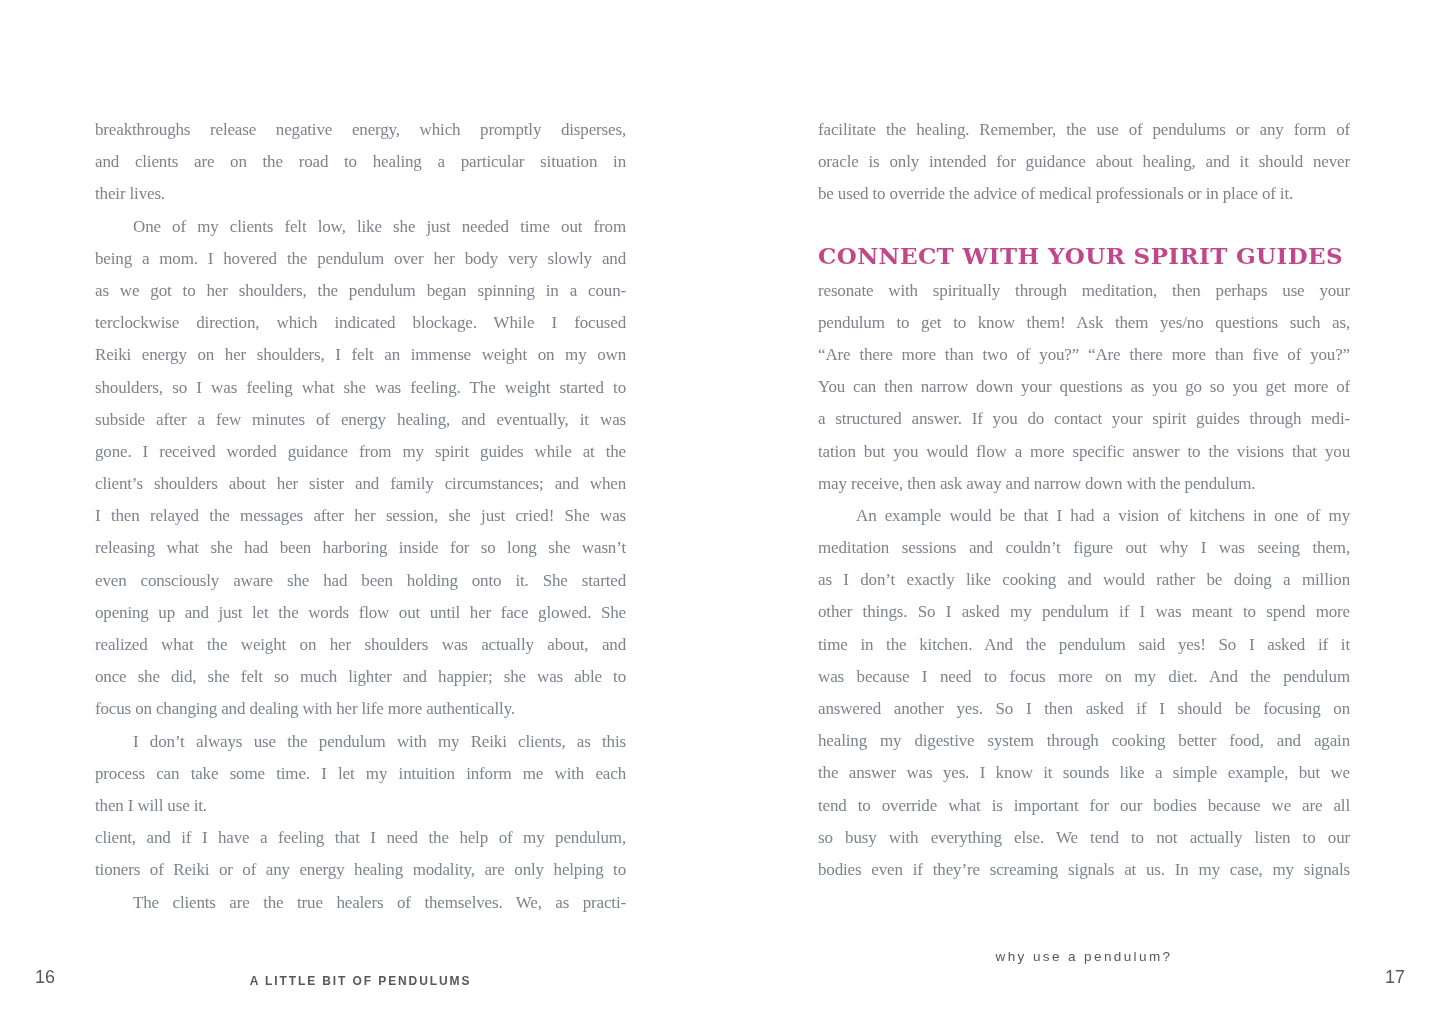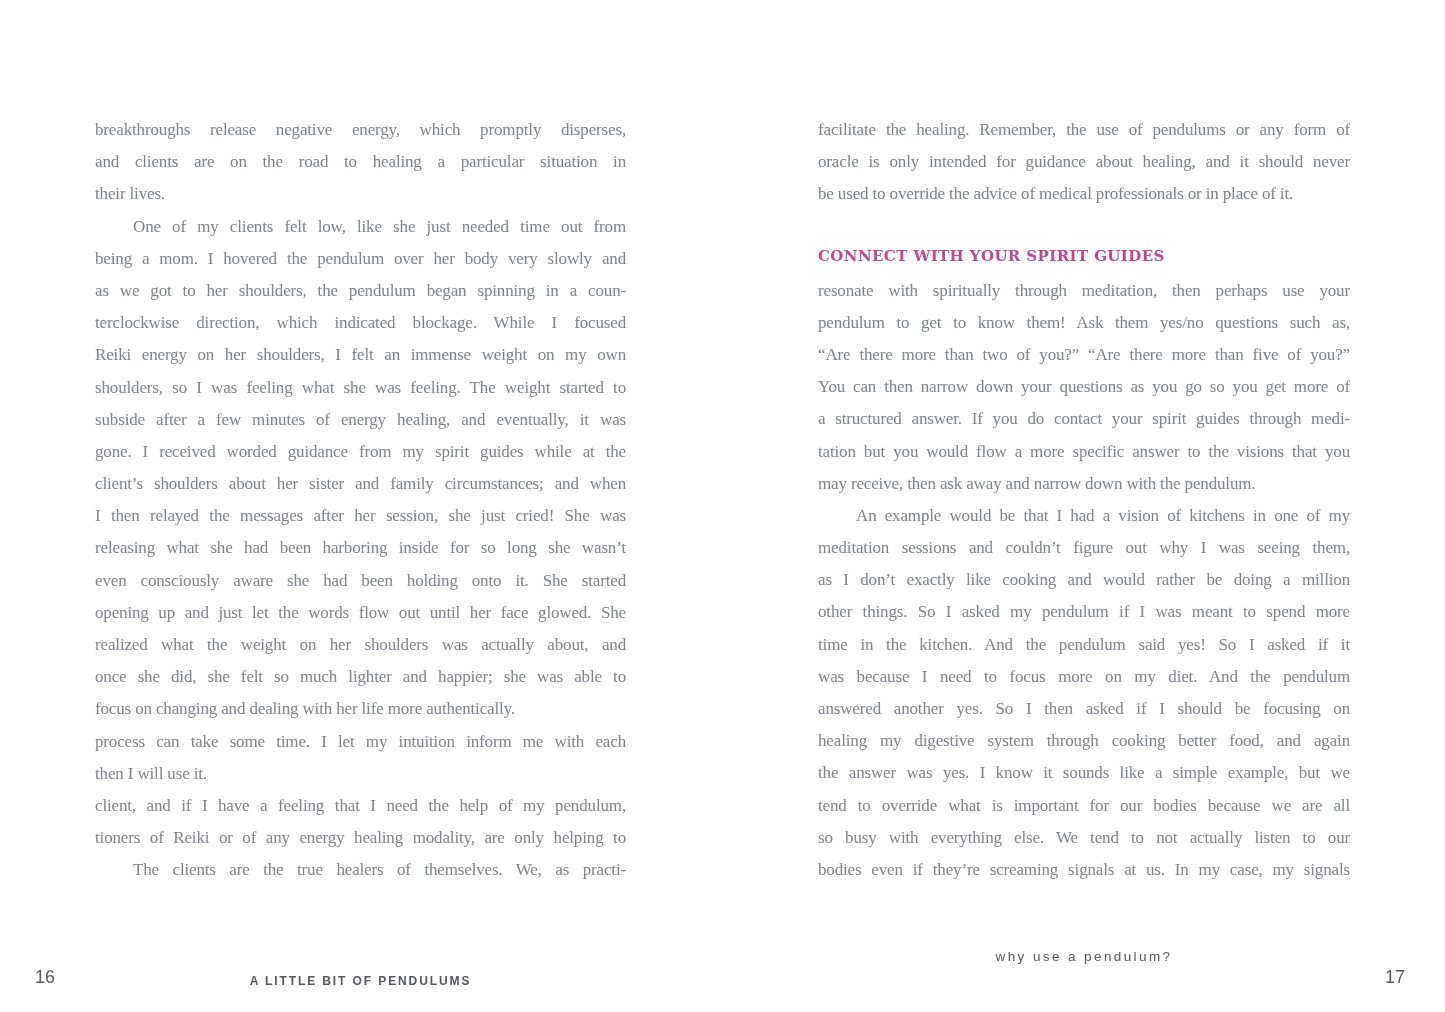--- a/index.html
+++ b/index.html
@@ -36,21 +36,21 @@
     height:32.2px;
     overflow:hidden;
     white-space:normal;
   }
   .line.last{text-align-last:left;}
   .line.indent{text-indent:38px;}
   .section-heading{
     font-family:"DejaVu Serif", serif;
     font-weight:700;
     color:var(--heading);
-    font-size:15px;
+    font-size:23px;
     line-height:34px;
     letter-spacing:0.4px;
     margin:28px 0 2px 0;
     white-space:nowrap;
   }
   .footer-item{
     position:absolute;
     font-family:"Liberation Sans", sans-serif;
     color:var(--footer-text);
   }
@@ -103,20 +103,21 @@
         <div class="line">client’s shoulders about her sister and family circumstances; and when</div>
         <div class="line">I then relayed the messages after her session, she just cried! She was</div>
         <div class="line">releasing what she had been harboring inside for so long she wasn’t</div>
         <div class="line">even consciously aware she had been holding onto it. She started</div>
         <div class="line">opening up and just let the words flow out until her face glowed. She</div>
         <div class="line">realized what the weight on her shoulders was actually about, and</div>
         <div class="line">once she did, she felt so much lighter and happier; she was able to</div>
         <div class="line last">focus on changing and dealing with her life more authentically.</div>
       </div>
       <div class="paragraph">
+        <div class="line indent">I don’t always use the pendulum with my Reiki clients, as this</div>
         <div class="line">process can take some time. I let my intuition inform me with each</div>
         <div class="line last">then I will use it.</div>
         <div class="line">client, and if I have a feeling that I need the help of my pendulum,</div>
       </div>
       <div class="paragraph">
         <div class="line">tioners of Reiki or of any energy healing modality, are only helping to</div>
         <div class="line indent">The clients are the true healers of themselves. We, as practi-</div>
       </div>
     </div>
 

